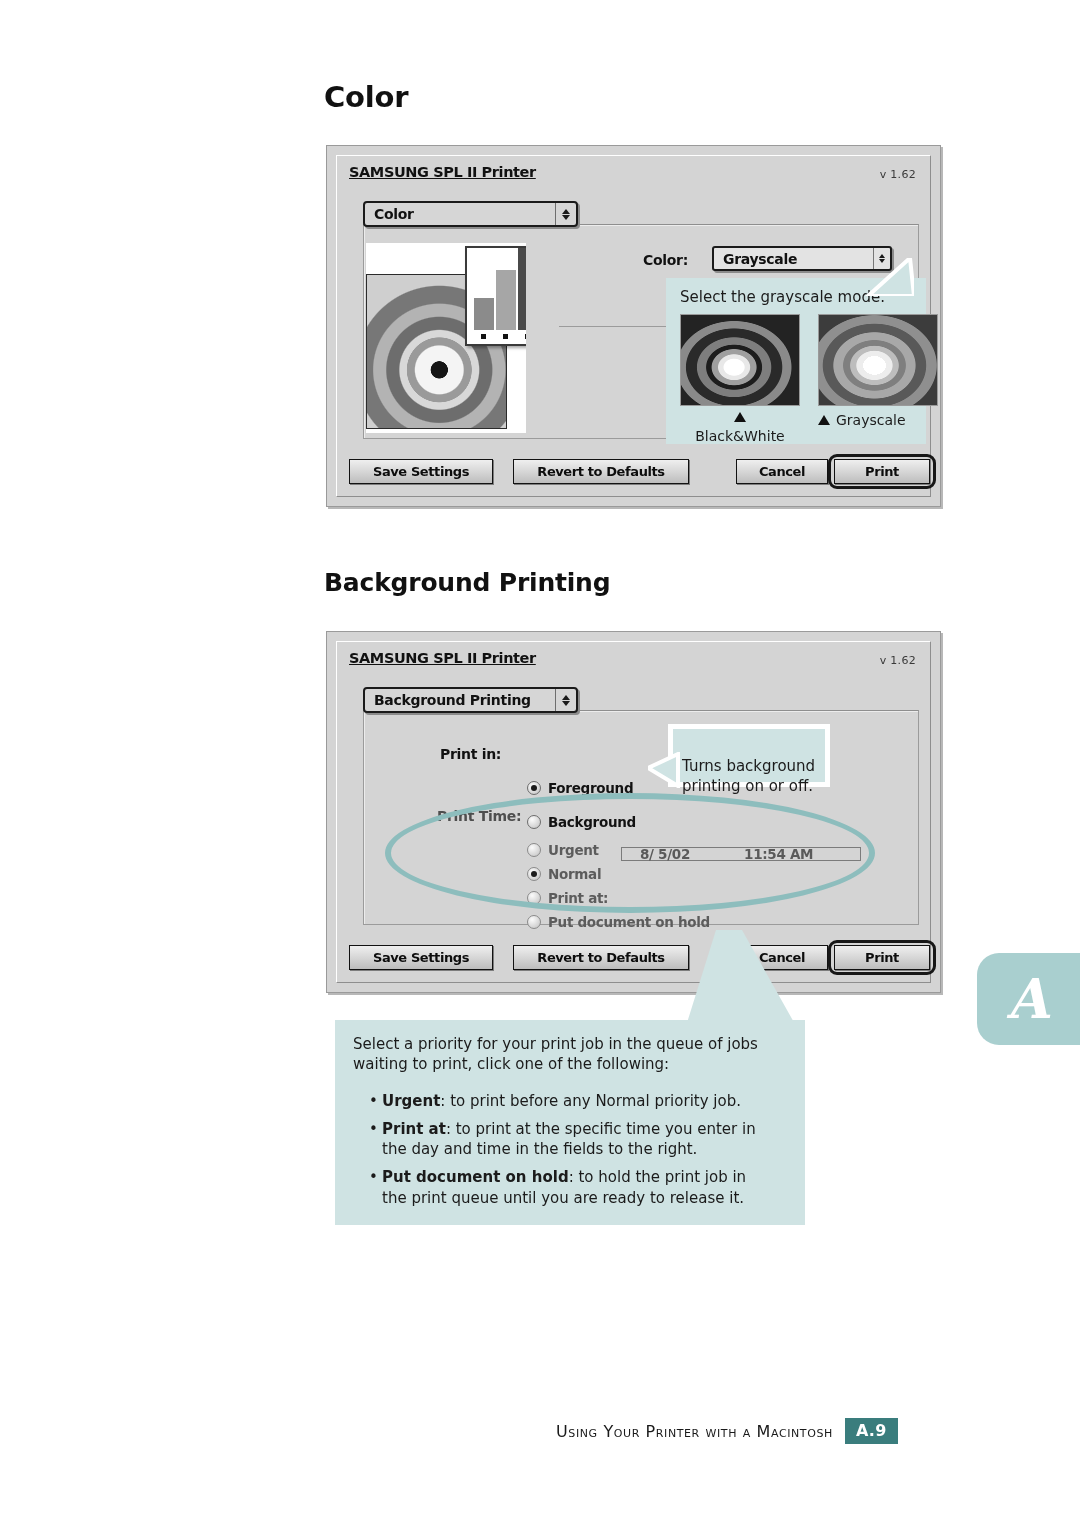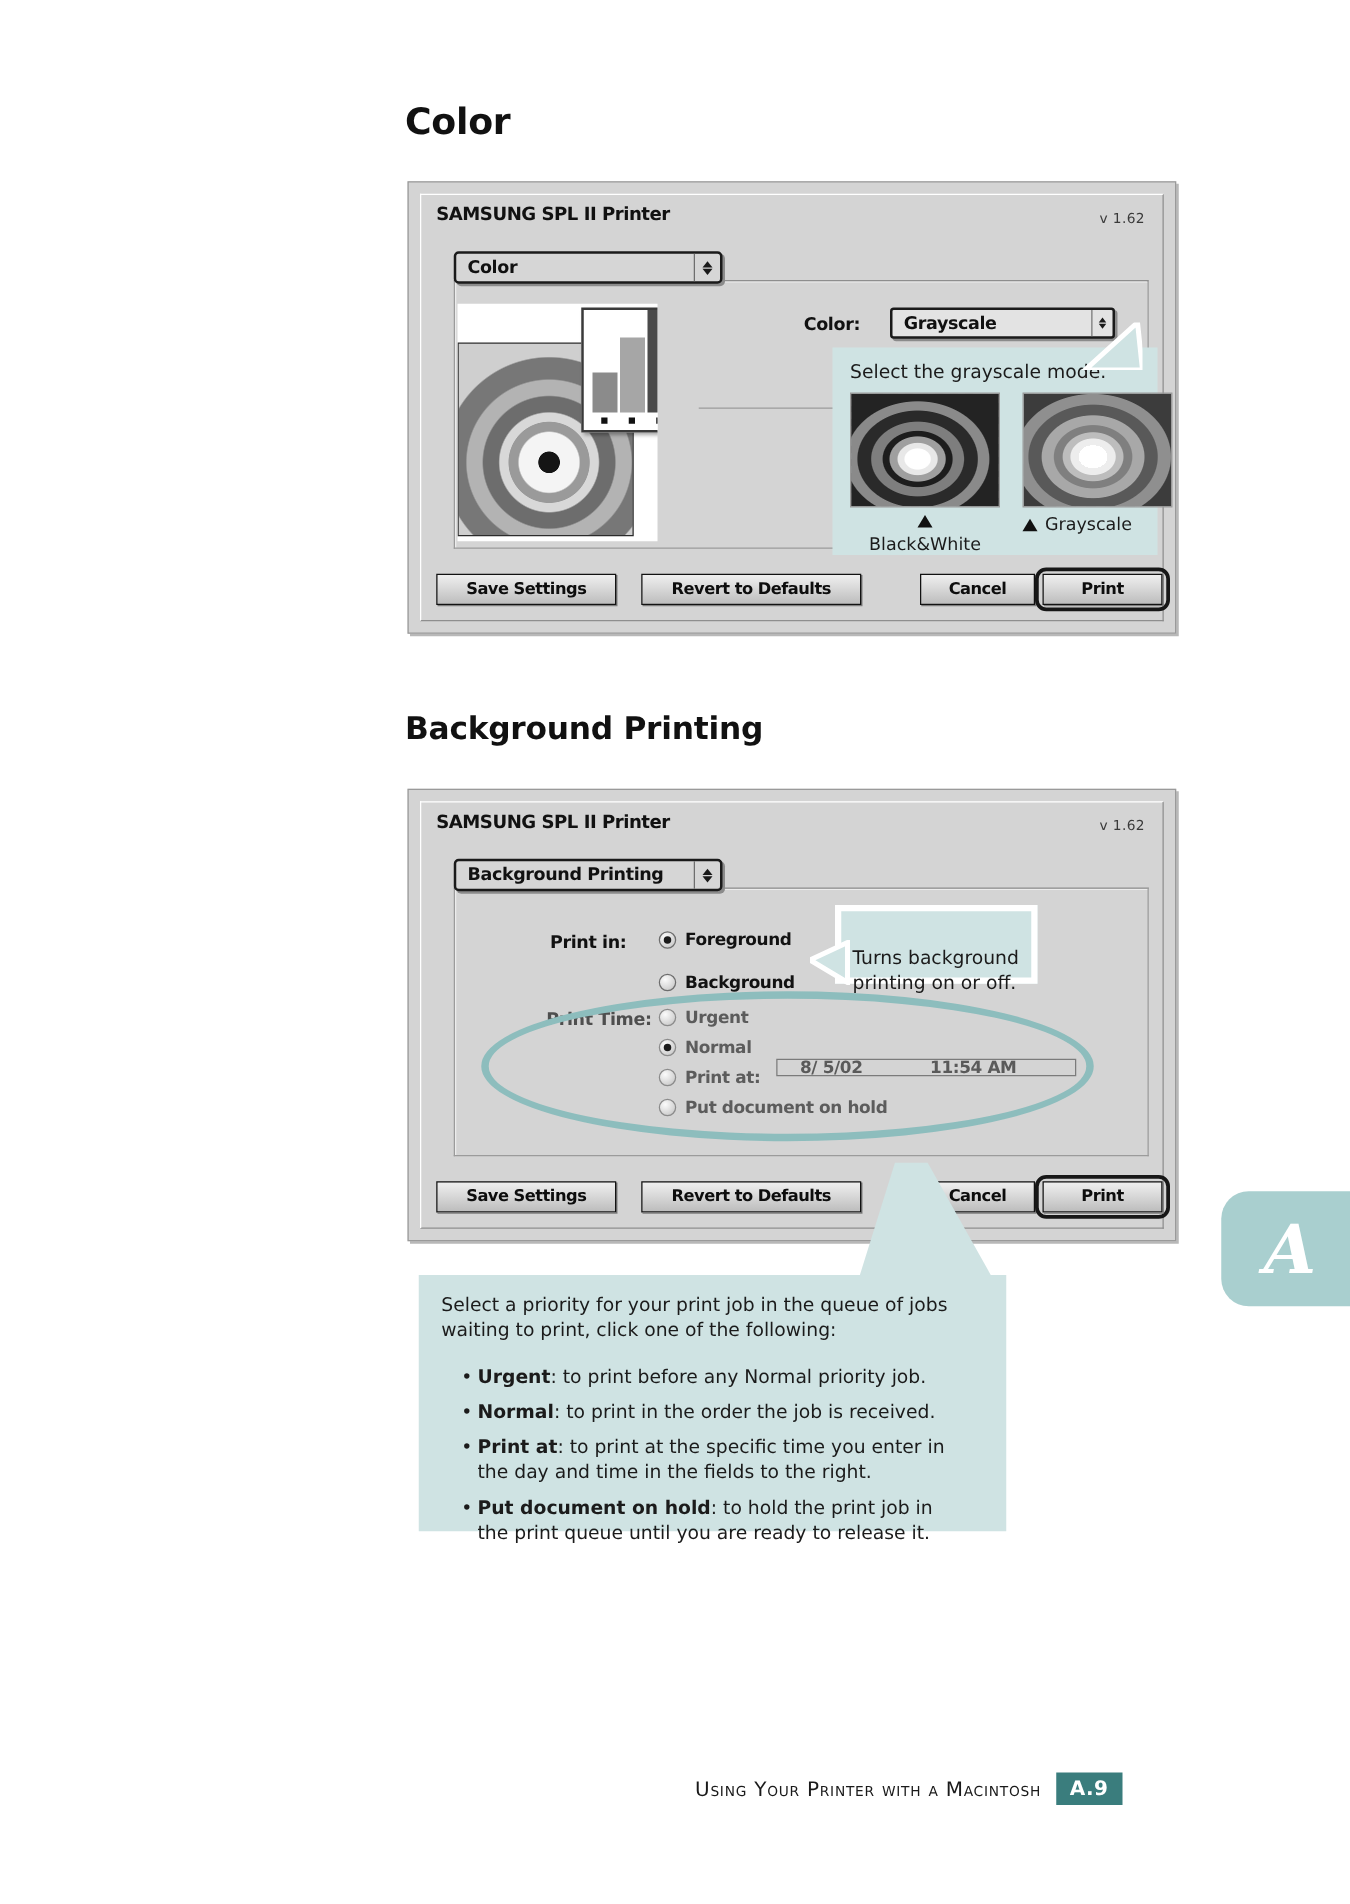--- a/index.html
+++ b/index.html
@@ -44,20 +44,21 @@
   }
   .dlg-title {
     position: absolute;
     left: 22px;
     top: 18px;
     font-size: 14.5px;
     font-weight: bold;
     color: #111111;
     letter-spacing: -0.4px;
     white-space: nowrap;
+    text-decoration: underline;
   }
   .dlg-version {
     position: absolute;
     right: 24px;
     top: 22px;
     font-size: 11px;
     color: #3a3a3a;
     letter-spacing: 0.3px;
     white-space: nowrap;
   }
@@ -269,20 +270,21 @@
     border-bottom: 10px solid #111111;
   }
 
   
   .radio-row {
     position: absolute;
     display: flex;
     align-items: center;
     gap: 7px;
     white-space: nowrap;
+    margin-top: 36px;
   }
   .radio {
     width: 14px;
     height: 14px;
     border-radius: 50%;
     background: radial-gradient(circle at 35% 30%, #fbfbfb 0%, #d2d2d2 70%, #b5b5b5 100%);
     border: 1px solid #6d6d6d;
     box-sizing: border-box;
     flex: 0 0 auto;
     position: relative;
@@ -527,23 +529,20 @@
 </svg>
 <div class="callout" style="left:335px; top:1020px; width:470px; height:205px;">
   <div class="callout-text" style="padding:14px 18px 0 18px;">
     <div>Select a priority for your print job in the queue of jobs</div>
     <div>waiting to print, click one of the following:</div>
     <ul class="bullet-list">
       <li>
         <span class="b">Urgent</span><span>: to print before any Normal priority job.</span>
       </li>
       <li>
-        <span class="b">Normal</span><span>: to print in the order the job is received.</span>
-      </li>
-      <li>
         <span class="b">Print at</span><span>: to print at the specific time you enter in the day and time in the fields to the right.</span>
       </li>
       <li>
         <span class="b">Put document on hold</span><span>: to hold the print job in the print queue until you are ready to release it.</span>
       </li>
     </ul>
   </div>
 </div>
 
 <div class="appendix-tab" style="left:977px; top:953px; width:110px; height:92px;">

